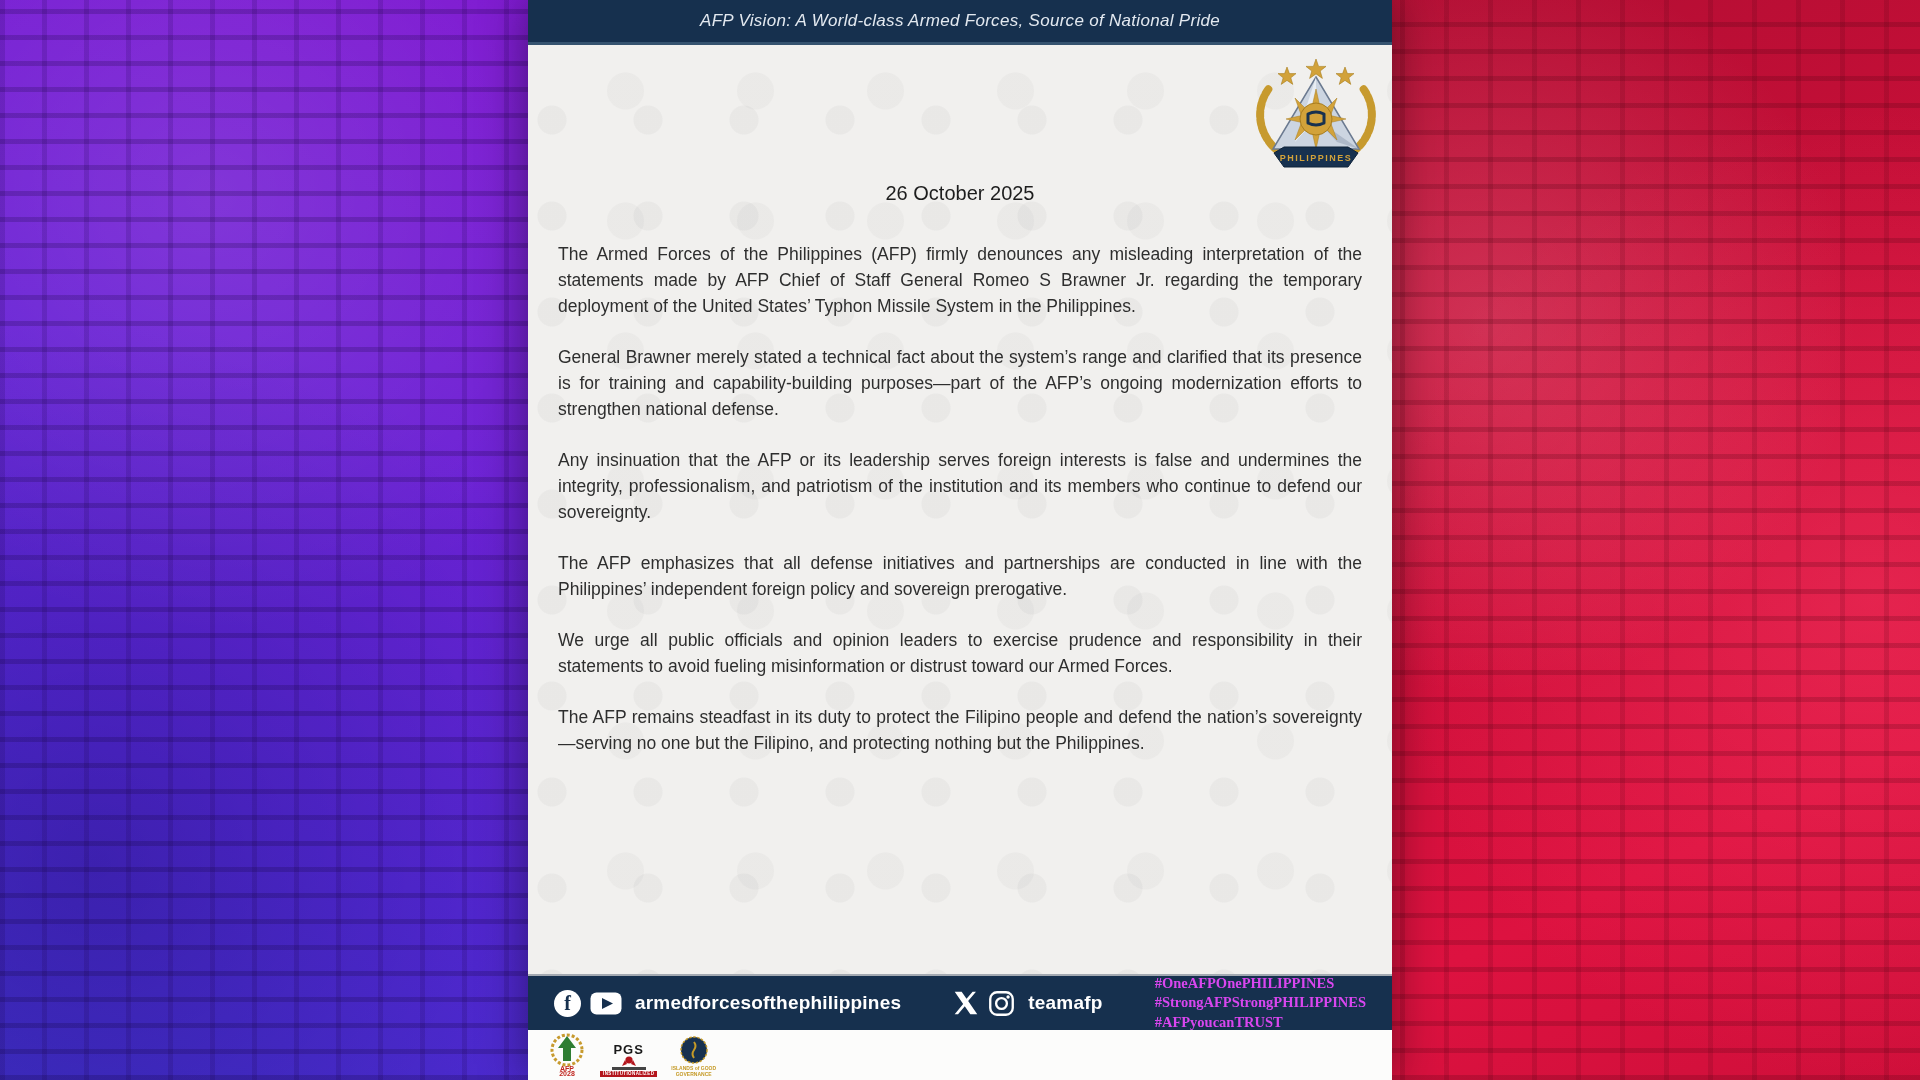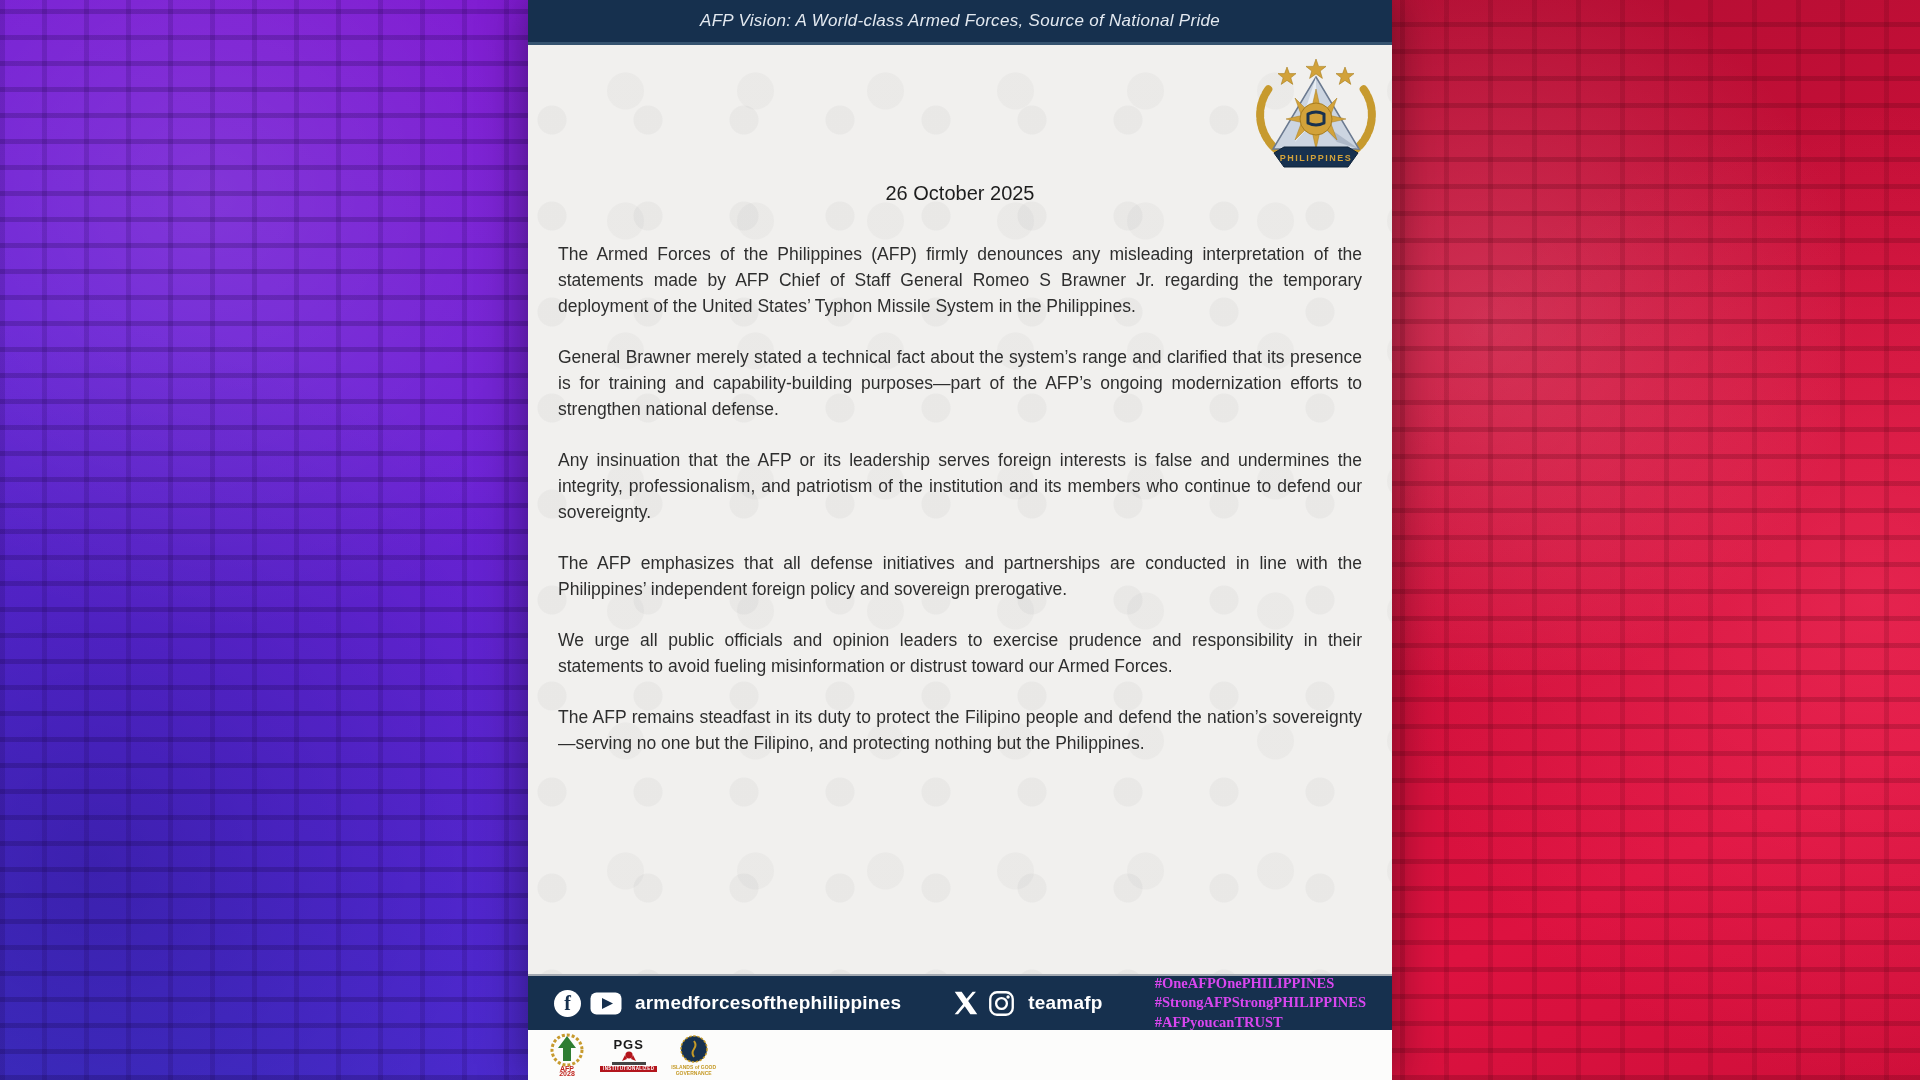--- a/index.html
+++ b/index.html
@@ -59,21 +59,21 @@
   .fb-circle{width:27px;height:27px;border-radius:50%;background:#fff;color:#16304e;
     display:flex;align-items:center;justify-content:center;font-weight:800;font-size:20px;
     font-family:"Liberation Serif",serif;}
   .handle{font-weight:700;font-size:19px;letter-spacing:.2px;margin-left:4px;}
   .hashtags{font-family:"Liberation Serif",serif;font-weight:700;font-size:14.5px;
     line-height:1.32;color:#d946ef;text-align:left;}
 
   
   .bottom-bar{flex:0 0 auto;height:50px;background:#fcfcfb;position:relative;
     display:flex;align-items:center;padding:0 20px;box-sizing:border-box;}
-  .logo-row{display:flex;align-items:center;gap:14px;}
+  .logo-row{display:flex;align-items:flex-end;gap:14px;}
   .motto{position:absolute;left:0;right:0;text-align:center;color:#16304e;
     font-size:21px;font-weight:700;font-style:italic;}
 
   .mini-logo{display:flex;flex-direction:column;align-items:center;line-height:1;}
   .pgs-badge{background:#b3151c;color:#fff;font-size:4.5px;font-weight:700;
     padding:1px 3px;letter-spacing:.4px;margin-top:1px;}
   .pgs-title{font-weight:800;font-size:13px;color:#1a1a1a;letter-spacing:1px;}
   .pgs-line{width:34px;height:3px;background:#444;margin-top:1px;}
   .igg-text{color:#c59a27;font-size:5px;font-weight:700;text-align:center;margin-top:1px;}
   .afp2028-text{color:#c0261f;font-size:7px;font-weight:800;margin-top:-2px;}

